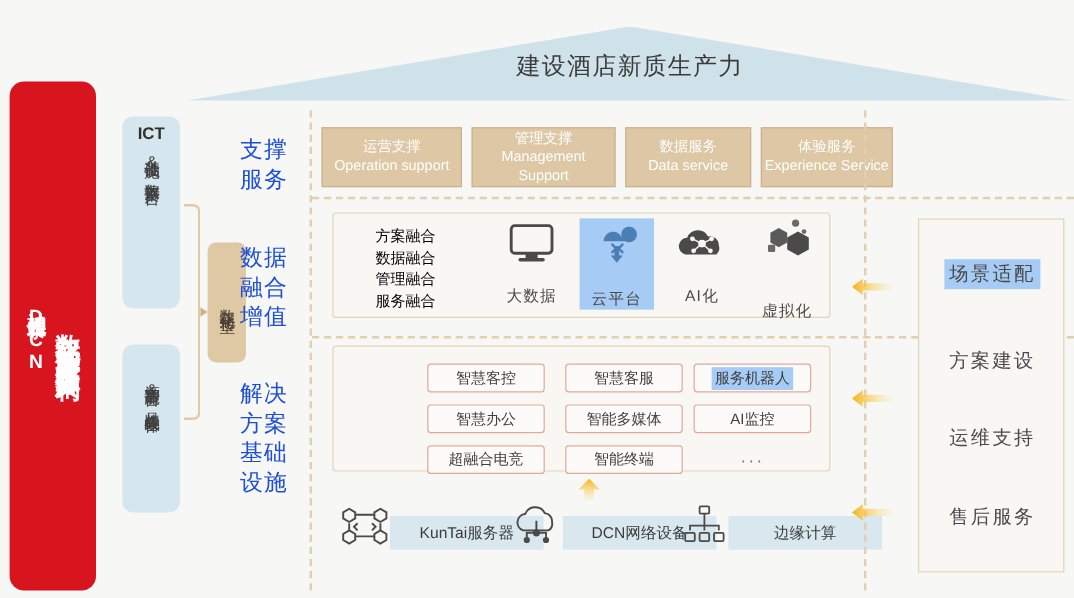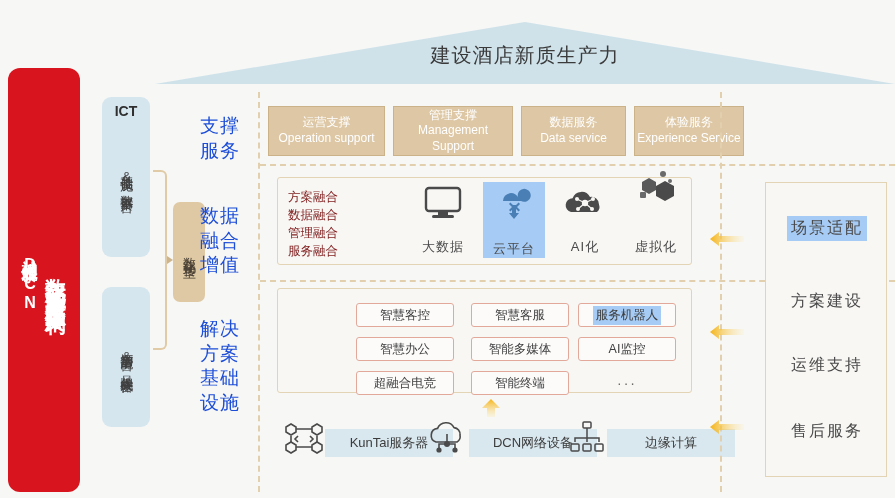--- a/index.html
+++ b/index.html
@@ -49,21 +49,21 @@
   .hdash {
     position: absolute; left: 105px; right: 0; height: 0;
     border-top: 2px dashed #e2cfae;
   }
 
   
   .blue-box {
     position: absolute;
     background: #d6e6ef; border-radius: 9px;
     display: flex; flex-direction: row-reverse;
-    align-items: center; justify-content: center;
+    justify-content: center;
     padding: 24px 4px;
   }
   .blue-box .vcol {
     writing-mode: vertical-rl; text-orientation: upright;
     font-size: 13px; color: #3f3f3f; letter-spacing: 1px; line-height: 1.25;
   }
   .blue-box .ict-label {
     writing-mode: horizontal-tb; position: absolute; top: 6px; left: 0; right: 0;
     text-align: center; font-size: 14px; font-weight: 700; color: #2f2f2f;
   }
@@ -103,22 +103,22 @@
   }
 
   
   .tan-panel {
     position: absolute; border: 1px solid #e4d4b6; background: #f8f7f4;
     border-radius: 3px;
   }
 
   
   .fusion-text {
-    position: absolute; font-size: 12.5px; color: #7f1d1d;
-    line-height: 1.45; text-align: left;
+    position: absolute; font-size: 12.5px; color: #000000;
+    line-height: 1.45; text-align: center;
   }
   .icon-cell {
     position: absolute; display: flex; flex-direction: column;
     align-items: center; justify-content: flex-end;
   }
   .icon-cell .cap { font-size: 13px; color: #4a4a4a; margin-top: 18px; letter-spacing: 1px; }
   .icon-cell .glyph { display: flex; align-items: center; justify-content: center; height: 44px; }
   .hl-blue { background: #a6cbf5; }
 
   
@@ -271,21 +271,21 @@
               <line x1="22" y1="17" x2="14" y2="13"></line>
               <line x1="22" y1="17" x2="30" y2="13"></line>
               <line x1="22" y1="17" x2="15" y2="23"></line>
               <line x1="22" y1="17" x2="29" y2="23"></line>
             </g>
           </svg>
         </div>
         <div class="cap">AI化</div>
       </div>
 
-      <div class="icon-cell" style="left:345px; top:10px; width:66px; height:68px;gap:16px;">
+      <div class="icon-cell" style="left:345px; top:22px; width:66px; height:68px;gap:16px;">
         <div class="glyph">
           <svg width="40" height="36" viewBox="0 0 40 36">
             <path d="M6 14l7-4 7 4v8l-7 4-7-4z" fill="#5a5a5a"></path>
             <path d="M20 18l9-5 9 5v10l-9 5-9-5z" fill="#4a4a4a"></path>
             <circle cx="27" cy="6" r="3" fill="#6a6a6a"></circle>
             <circle cx="34" cy="13" r="2" fill="#6a6a6a"></circle>
             <rect x="4" y="24" width="6" height="6" rx="1" fill="#6a6a6a"></rect>
           </svg>
         </div>
         <div class="cap">虚拟化</div>

